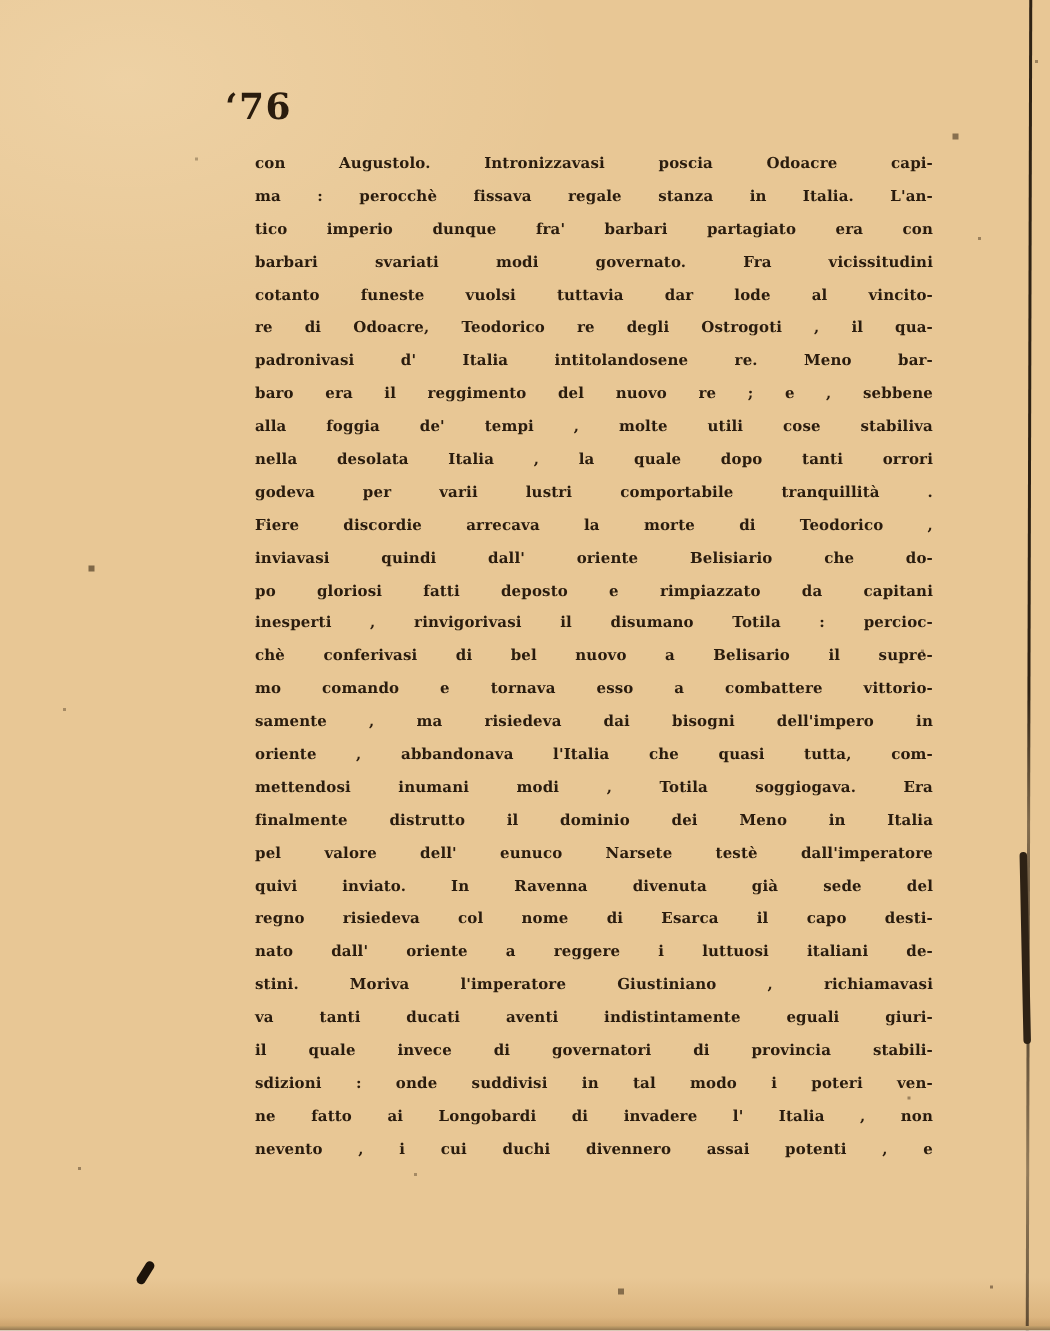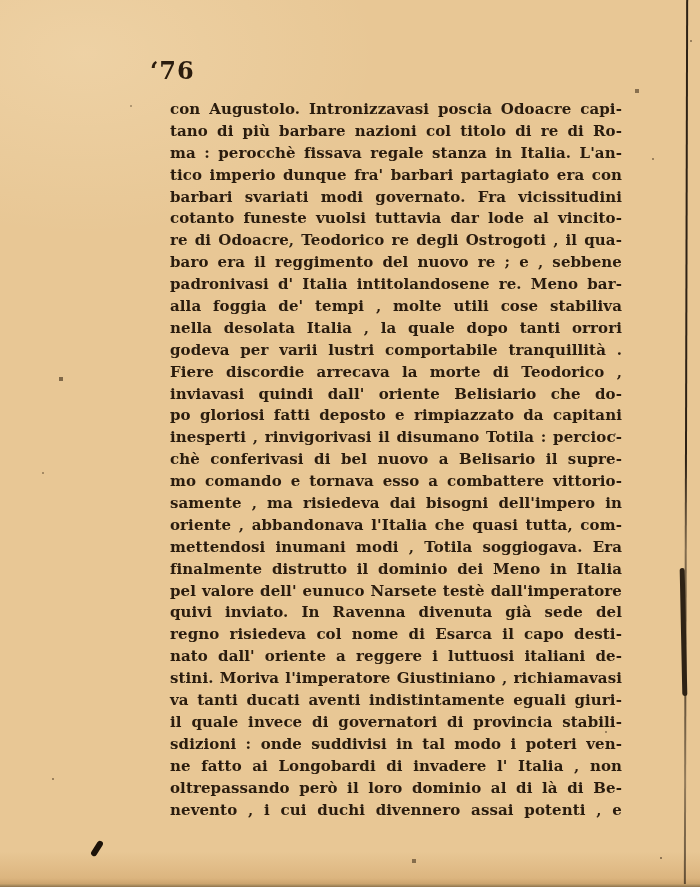--- a/index.html
+++ b/index.html
@@ -28,21 +28,21 @@
     letter-spacing: 1px;
     color: var(--ink, #2a1c0e);
   }
   .text-block {
     position: absolute;
     left: 170px;
     top: 99px;
     width: 452px;
   }
   .line {
-    font-size: 15px;
+    font-size: 10px;
     font-weight: bold;
     line-height: 21.9px;
     height: 21.9px;
     white-space: nowrap;
     text-align: justify;
     text-align-last: justify;
     letter-spacing: 0.1px;
     color: var(--ink, #2a1c0e);
   }
   
@@ -110,28 +110,27 @@
 </style>
 </head>
 <body>
 
 <div class="scan">
 
   <div class="page-number">‘76</div>
 
   <div class="text-block">
     <div class="line">con Augustolo. Intronizzavasi poscia Odoacre capi-</div>
-    <div class="line">tano di più barbare nazioni col titolo di re di Ro-</div>
     <div class="line">ma : perocchè fissava regale stanza in Italia. L'an-</div>
     <div class="line">tico imperio dunque fra' barbari partagiato era con</div>
     <div class="line">barbari svariati modi governato. Fra vicissitudini</div>
     <div class="line">cotanto funeste vuolsi tuttavia dar lode al vincito-</div>
     <div class="line">re di Odoacre, Teodorico re degli Ostrogoti , il qua-</div>
+    <div class="line">padronivasi d' Italia intitolandosene re. Meno bar-</div>
     <div class="line">baro era il reggimento del nuovo re ; e , sebbene</div>
-    <div class="line">padronivasi d' Italia intitolandosene re. Meno bar-</div>
     <div class="line">alla foggia de' tempi , molte utili cose stabiliva</div>
     <div class="line">nella desolata Italia , la quale dopo tanti orrori</div>
     <div class="line">godeva per varii lustri comportabile tranquillità .</div>
     <div class="line">Fiere discordie arrecava la morte di Teodorico ,</div>
     <div class="line">inviavasi quindi dall' oriente Belisiario che do-</div>
     <div class="line">po gloriosi fatti deposto e rimpiazzato da capitani</div>
     <div class="line">inesperti , rinvigorivasi il disumano Totila : percioc-</div>
     <div class="line">chè conferivasi di bel nuovo a Belisario il supre-</div>
     <div class="line">mo comando e tornava esso a combattere vittorio-</div>
     <div class="line">samente , ma risiedeva dai bisogni dell'impero in</div>
@@ -140,21 +139,20 @@
     <div class="line">finalmente distrutto il dominio dei Meno in Italia</div>
     <div class="line">pel valore dell' eunuco Narsete testè dall'imperatore</div>
     <div class="line">quivi inviato. In Ravenna divenuta già sede del</div>
     <div class="line">regno risiedeva col nome di Esarca il capo desti-</div>
     <div class="line">nato dall' oriente a reggere i luttuosi italiani de-</div>
     <div class="line">stini. Moriva l'imperatore Giustiniano , richiamavasi</div>
     <div class="line">va tanti ducati aventi indistintamente eguali giuri-</div>
     <div class="line">il quale invece di governatori di provincia stabili-</div>
     <div class="line">sdizioni : onde suddivisi in tal modo i poteri ven-</div>
     <div class="line">ne fatto ai Longobardi di invadere l' Italia , non</div>
-    <div class="line">oltrepassando però il loro dominio al di là di Be-</div>
     <div class="line">nevento , i cui duchi divennero assai potenti , e</div>
   </div>
 
   <div class="edge-line"></div>
   <div class="edge-blob"></div>
   <div class="ink-mark"></div>
   <div class="specks"></div>
   <div class="bottom-edge"></div>
 
 </div>

